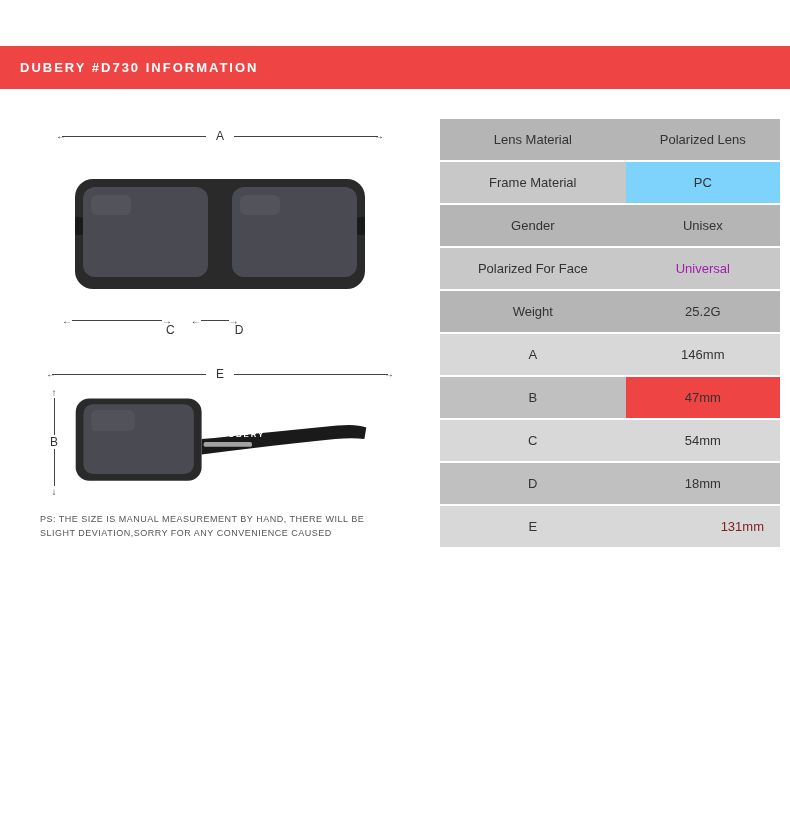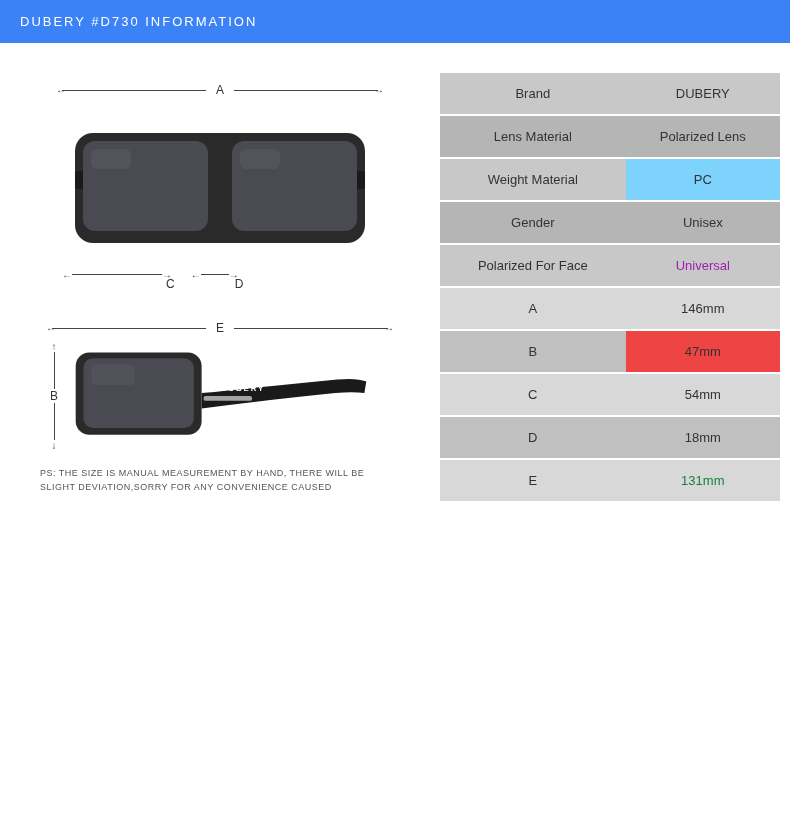--- a/index.html
+++ b/index.html
@@ -5,26 +5,27 @@
     * { box-sizing: border-box; margin: 0; padding: 0; }
     body {
       width: 790px;
       height: 819px;
       background: #ffffff;
       font-family: Arial, sans-serif;
       overflow: hidden;
     }
 
     .header {
-      background: #3b82f6;
+      background: #ef4444;
       color: #ffffff;
       padding: 14px 20px;
       font-size: 13px;
       letter-spacing: 2px;
-      font-weight: 400;
+      font-weight: 700;
+      margin-top: 46px;
     }
 
     .main-content {
       display: flex;
       padding: 30px 20px 20px 20px;
       gap: 20px;
       align-items: flex-start;
     }
 
     
@@ -191,57 +192,57 @@
         </svg>
       </div>
     </div>
 
     <div class="ps-note" style="margin-top:16px;">PS: THE SIZE IS MANUAL MEASUREMENT BY HAND, THERE WILL BE SLIGHT DEVIATION,SORRY FOR ANY CONVENIENCE CAUSED</div>
   </div>
 
   <div class="right-panel">
     <table class="specs-table">
       <tbody id="specs-tbody">
-      <tr>
-            <td style="background: rgb(200, 200, 200); border-bottom: 2px solid rgb(255, 255, 255); padding: 13px 16px; font-size: 13px; text-align: center; color: rgb(51, 51, 51);">Brand</td>
-            <td style="background: rgb(200, 200, 200); border-bottom: 2px solid rgb(255, 255, 255); padding: 13px 16px; font-size: 13px; text-align: center; color: rgb(51, 51, 51);">DUBERY</td>
-          </tr>
           <tr>
             <td style="background: rgb(181, 181, 181); border-bottom: 2px solid rgb(255, 255, 255); padding: 13px 29px; font-size: 13px; text-align: center; color: rgb(51, 51, 51);">Lens Material</td>
             <td style="background: rgb(181, 181, 181); border-bottom: 2px solid rgb(255, 255, 255); padding: 13px 16px; font-size: 13px; text-align: center; color: rgb(51, 51, 51);">Polarized Lens</td>
           </tr>
           <tr>
-            <td style="background: rgb(200, 200, 200); border-bottom: 2px solid rgb(255, 255, 255); padding: 13px 16px; font-size: 13px; text-align: center; color: rgb(51, 51, 51);">Weight Material</td>
+            <td style="background: rgb(200, 200, 200); border-bottom: 2px solid rgb(255, 255, 255); padding: 13px 16px; font-size: 13px; text-align: center; color: rgb(51, 51, 51);">Frame Material</td>
             <td style="background: #7dd3fc; border-bottom: 2px solid rgb(255, 255, 255); padding: 13px 16px; font-size: 13px; text-align: center; color: rgb(51, 51, 51);">PC</td>
           </tr>
           <tr>
             <td style="background: rgb(181, 181, 181); border-bottom: 2px solid rgb(255, 255, 255); padding: 13px 16px; font-size: 13px; text-align: center; color: rgb(51, 51, 51);">Gender</td>
             <td style="background: rgb(181, 181, 181); border-bottom: 2px solid rgb(255, 255, 255); padding: 13px 16px; font-size: 13px; text-align: center; color: rgb(51, 51, 51);">Unisex</td>
           </tr>
           <tr>
             <td style="background: rgb(200, 200, 200); border-bottom: 2px solid rgb(255, 255, 255); padding: 13px 16px; font-size: 13px; text-align: center; color: rgb(51, 51, 51);">Polarized For Face</td>
             <td style="background: rgb(200, 200, 200); border-bottom: 2px solid rgb(255, 255, 255); padding: 13px 16px; font-size: 13px; text-align: center; color: #a21caf;">Universal</td>
           </tr>
           <tr>
+            <td style="background: rgb(181, 181, 181); border-bottom: 2px solid rgb(255, 255, 255); padding: 13px 16px; font-size: 13px; text-align: center; color: rgb(51, 51, 51);">Weight</td>
+            <td style="background: rgb(181, 181, 181); border-bottom: 2px solid rgb(255, 255, 255); padding: 13px 16px; font-size: 13px; text-align: center; color: rgb(51, 51, 51);">25.2G</td>
+          </tr>
+          <tr>
             <td style="background: rgb(216, 216, 216); border-bottom: 2px solid rgb(255, 255, 255); padding: 13px 16px; font-size: 13px; text-align: center; color: rgb(51, 51, 51);">A</td>
             <td style="background: rgb(216, 216, 216); border-bottom: 2px solid rgb(255, 255, 255); padding: 13px 16px; font-size: 13px; text-align: center; color: rgb(51, 51, 51);">146mm</td>
           </tr>
           <tr>
             <td style="background: rgb(192, 192, 192); border-bottom: 2px solid rgb(255, 255, 255); padding: 13px 16px; font-size: 13px; text-align: center; color: rgb(51, 51, 51);">B</td>
             <td style="background: #ef4444; border-bottom: 2px solid rgb(255, 255, 255); padding: 13px 16px; font-size: 13px; text-align: center; color: rgb(51, 51, 51);">47mm</td>
           </tr>
           <tr>
             <td style="background: rgb(216, 216, 216); border-bottom: 2px solid rgb(255, 255, 255); padding: 13px 16px; font-size: 13px; text-align: center; color: rgb(51, 51, 51);">C</td>
             <td style="background: rgb(216, 216, 216); border-bottom: 2px solid rgb(255, 255, 255); padding: 13px 16px; font-size: 13px; text-align: center; color: rgb(51, 51, 51);">54mm</td>
           </tr>
           <tr>
             <td style="background: rgb(192, 192, 192); border-bottom: 2px solid rgb(255, 255, 255); padding: 13px 16px; font-size: 13px; text-align: center; color: rgb(51, 51, 51);">D</td>
             <td style="background: rgb(192, 192, 192); border-bottom: 2px solid rgb(255, 255, 255); padding: 13px 16px; font-size: 13px; text-align: center; color: rgb(51, 51, 51);">18mm</td>
           </tr>
           <tr>
             <td style="background: rgb(216, 216, 216); border-bottom: 2px solid rgb(255, 255, 255); padding: 13px 16px; font-size: 13px; text-align: center; color: rgb(51, 51, 51);">E</td>
-            <td style="background: rgb(216, 216, 216); border-bottom: 2px solid rgb(255, 255, 255); padding: 13px 16px; font-size: 13px; text-align: center; color: #15803d;">131mm</td>
+            <td style="background: rgb(216, 216, 216); border-bottom: 2px solid rgb(255, 255, 255); padding: 13px 16px; font-size: 13px; text-align: right; color: #7f1d1d;">131mm</td>
           </tr>
         </tbody>
     </table>
   </div>
 
 </div>
 
 </body></html>

